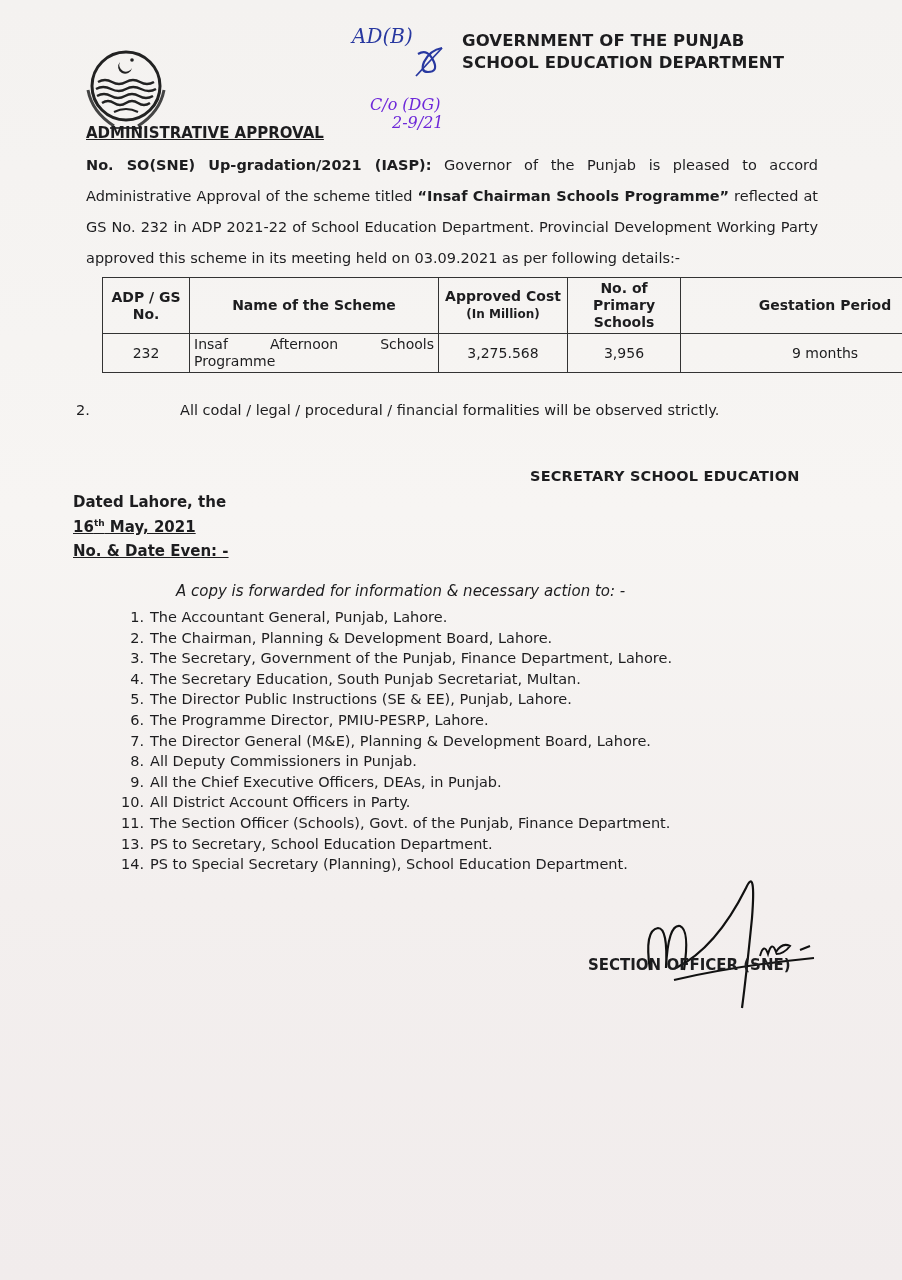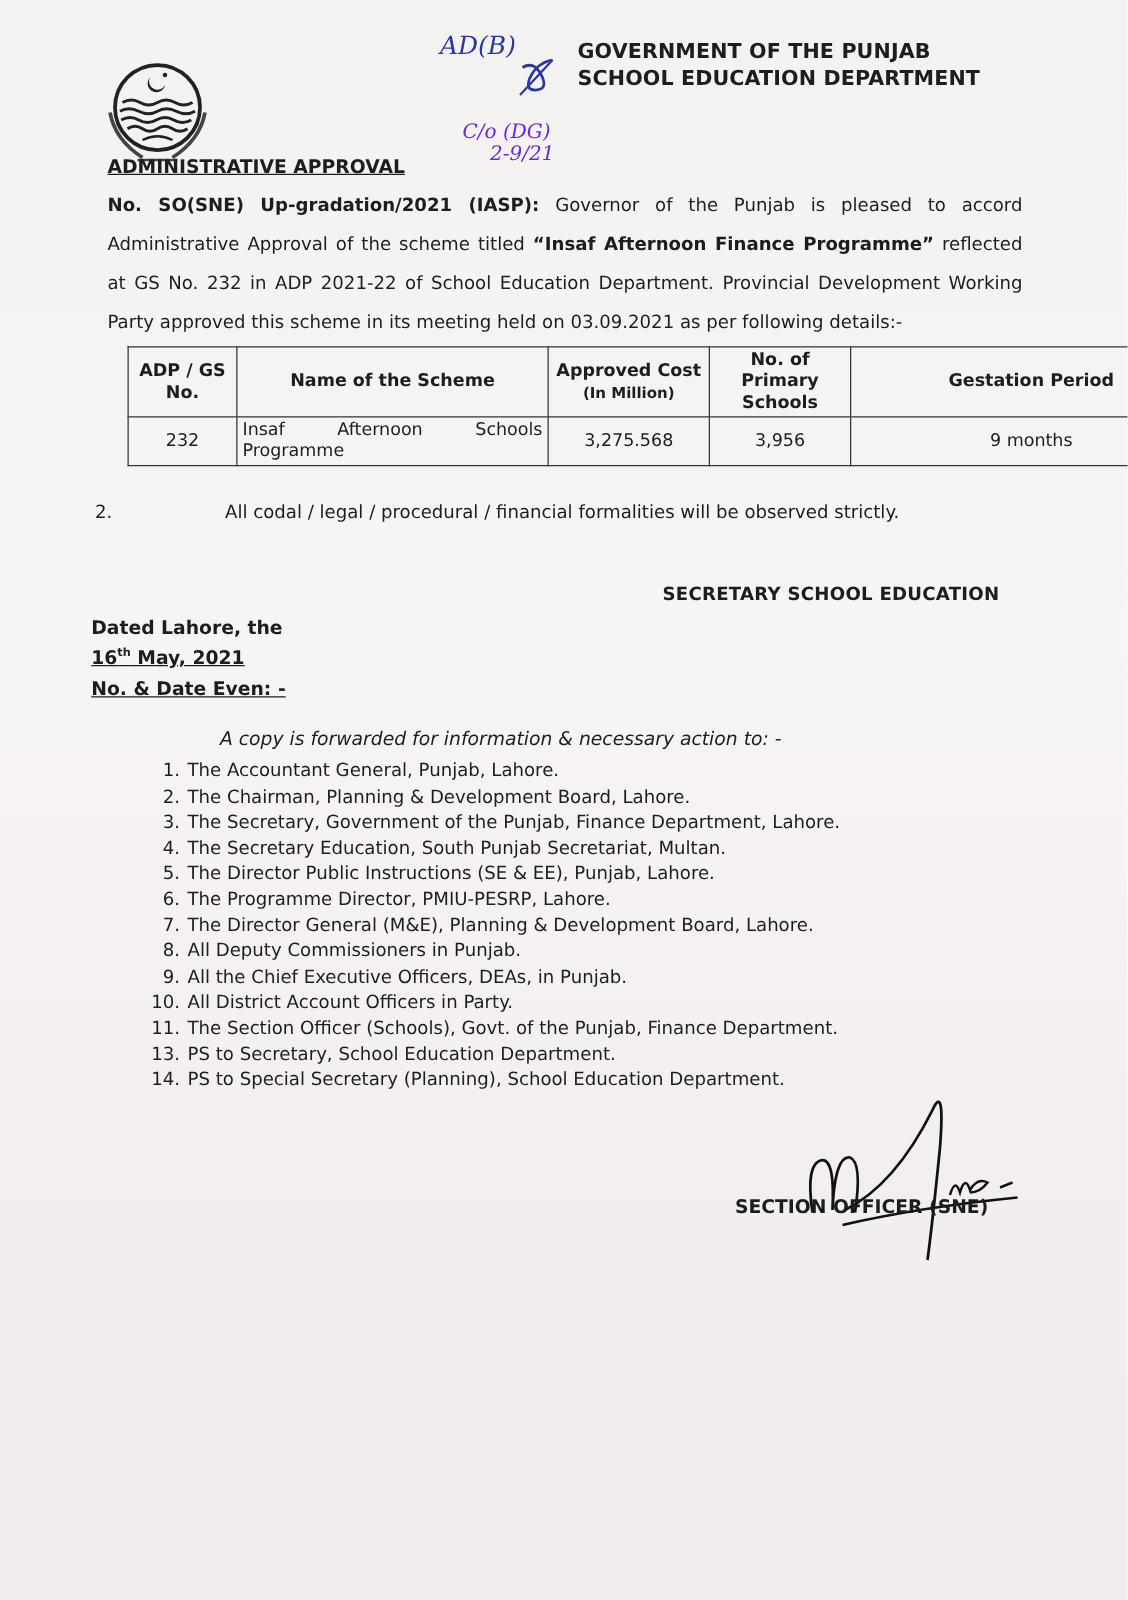--- a/index.html
+++ b/index.html
@@ -69,21 +69,21 @@
     <div>SCHOOL EDUCATION DEPARTMENT</div>
   </div>
   <div class="abs hand-2">
     <div>C/o (DG)</div>
     <div style="padding-left:22px;">2-9/21</div>
   </div>
 
   <div class="abs aa-title">ADMINISTRATIVE APPROVAL</div>
 
   <div class="abs para">
-    <b>No. SO(SNE) Up-gradation/2021 (IASP):</b><span> Governor of the Punjab is pleased to accord Administrative Approval of the scheme titled </span><b>“Insaf Afternoon Finance Programme”</b><span> reflected at GS No. 232 in ADP 2021-22 of School Education Department. Provincial Development Working Party approved this scheme in its meeting held on 03.09.2021 as per following details:-</span>
+    <b>No. SO(SNE) Up-gradation/2021 (IASP):</b><span> Governor of the Punjab is pleased to accord Administrative Approval of the scheme titled </span><b>“Insaf Chairman Schools Programme”</b><span> reflected at GS No. 232 in ADP 2021-22 of School Education Department. Provincial Development Working Party approved this scheme in its meeting held on 03.09.2021 as per following details:-</span>
   </div>
 
   <table class="scheme">
     <thead>
       <tr>
         <th style="width:78px;">ADP / GS No.</th>
         <th style="width:240px;">Name of the Scheme</th>
         <th style="width:120px;">
           <div>Approved Cost</div>
           <small>(In Million)</small>

